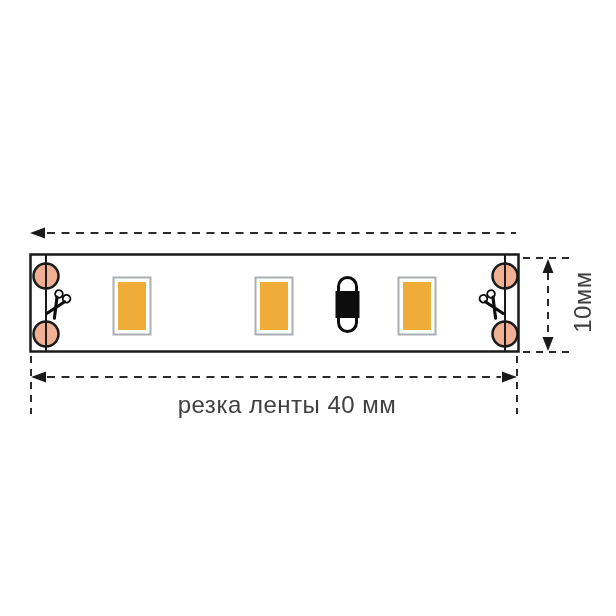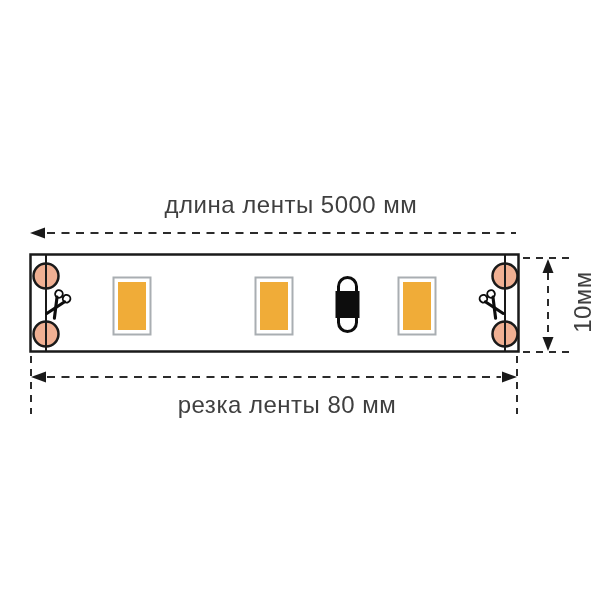--- a/index.html
+++ b/index.html
@@ -110,19 +110,18 @@
 
     <g>
       <line class="dash-line" x1="523" y1="258" x2="569" y2="258" stroke-dasharray="7 6"></line>
       <line class="dash-line" x1="523" y1="352" x2="569" y2="352" stroke-dasharray="7 6"></line>
       <line class="dash-line" x1="548" y1="273" x2="548" y2="337" stroke-dasharray="7 6"></line>
       <polygon class="arrow-head" points="548,259 542.5,273 553.5,273"></polygon>
       <polygon class="arrow-head" points="548,351 542.5,337 553.5,337"></polygon>
     </g>
   </svg>
 
-  <div class="dim-label label-top">длина ленты 5000 мм</div>
 
-  <div class="dim-label label-bottom">резка ленты 80 мм</div>
+  <div class="dim-label label-bottom">резка ленты 40 мм</div>
 
   <div class="dim-label label-side">10мм</div>
 
 </div>
 
 </body></html>

